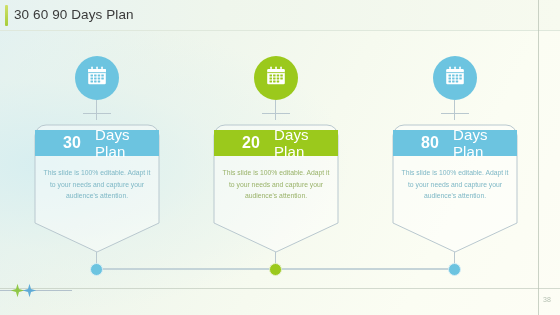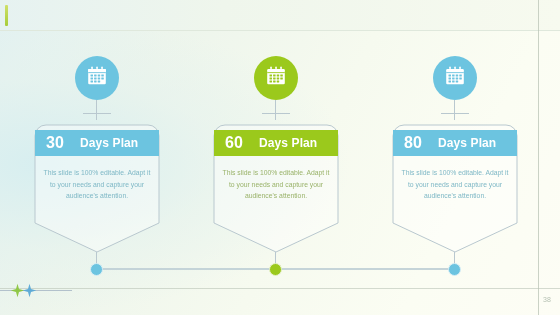--- a/index.html
+++ b/index.html
@@ -67,24 +67,24 @@
   .banner{position:absolute;left:22px;top:119px;width:136px;height:139px;}
   .banner-shape{position:absolute;inset:0;}
   .banner-head{
     position:absolute;left:6px;top:11px;width:124px;height:26px;
     display:flex;align-items:center;
   }
   .banner-head.blue{background:#6cc4e0;}
   .banner-head.green{background:#9bc91c;}
   .banner-num{
     color:#ffffff;font-size:16px;font-weight:bold;
-    margin-left:11px;width:26px;letter-spacing:.2px;
+    margin-left:28px;width:26px;letter-spacing:.2px;
   }
   .banner-label{
-    color:#ffffff;font-size:12px;font-weight:bold;margin-left:8px;letter-spacing:.1px;
+    color:#ffffff;font-size:15px;font-weight:normal;margin-left:8px;letter-spacing:.1px;
   }
   .banner-body{
     position:absolute;left:14px;top:48px;width:108px;
     text-align:center;font-size:6.8px;line-height:1.72;color:#7fb8c6;
   }
   .banner-body.green-txt{color:#9ab36a;}
 
   
   .stem-bot{position:absolute;left:89px;top:252px;width:1px;height:14px;background:#b9c8cf;}
 
@@ -106,20 +106,21 @@
     font-size:7px;color:#b7c2b4;letter-spacing:.2px;
   }
 </style>
 </head>
 <body>
 
 <div class="slide">
 
   <div class="header">
     <div class="header-accent"></div>
+    <div class="header-title">30 60 90 Days Plan</div>
   </div>
 
   <div class="v-rule"></div>
   <div class="h-rule"></div>
 
   <div class="col c1">
     <div class="badge blue">
       <span>
         <svg width="24" height="24" viewBox="0 0 24 24">
           <rect x="3.2" y="5" width="17.6" height="15.2" rx="1.2" fill="#ffffff"></rect>
@@ -188,21 +189,21 @@
     </div>
     <div class="stem-top"></div>
     <div class="stem-bar"></div>
     <div class="stem-bar2"></div>
 
     <div class="banner">
       <svg class="banner-shape" viewBox="0 0 136 139" preserveAspectRatio="none">
         <path d="M6 17 A11 11 0 0 1 17 6 L119 6 A11 11 0 0 1 130 17 L130 104 L68 133 L6 104 Z" fill="#ffffff" fill-opacity="0.42" stroke="#b9c8cf" stroke-width="1"></path>
       </svg>
       <div class="banner-head green">
-        <span class="banner-num">60</span>
+        <span class="banner-num">20</span>
         <span class="banner-label">Days Plan</span>
       </div>
       <div class="banner-body green-txt">This slide is 100% editable. Adapt it to your needs and capture your audience's attention.</div>
     </div>
     <div class="stem-bot"></div>
   </div>
 
   <div class="col c3">
     <div class="badge blue">
       <span>

